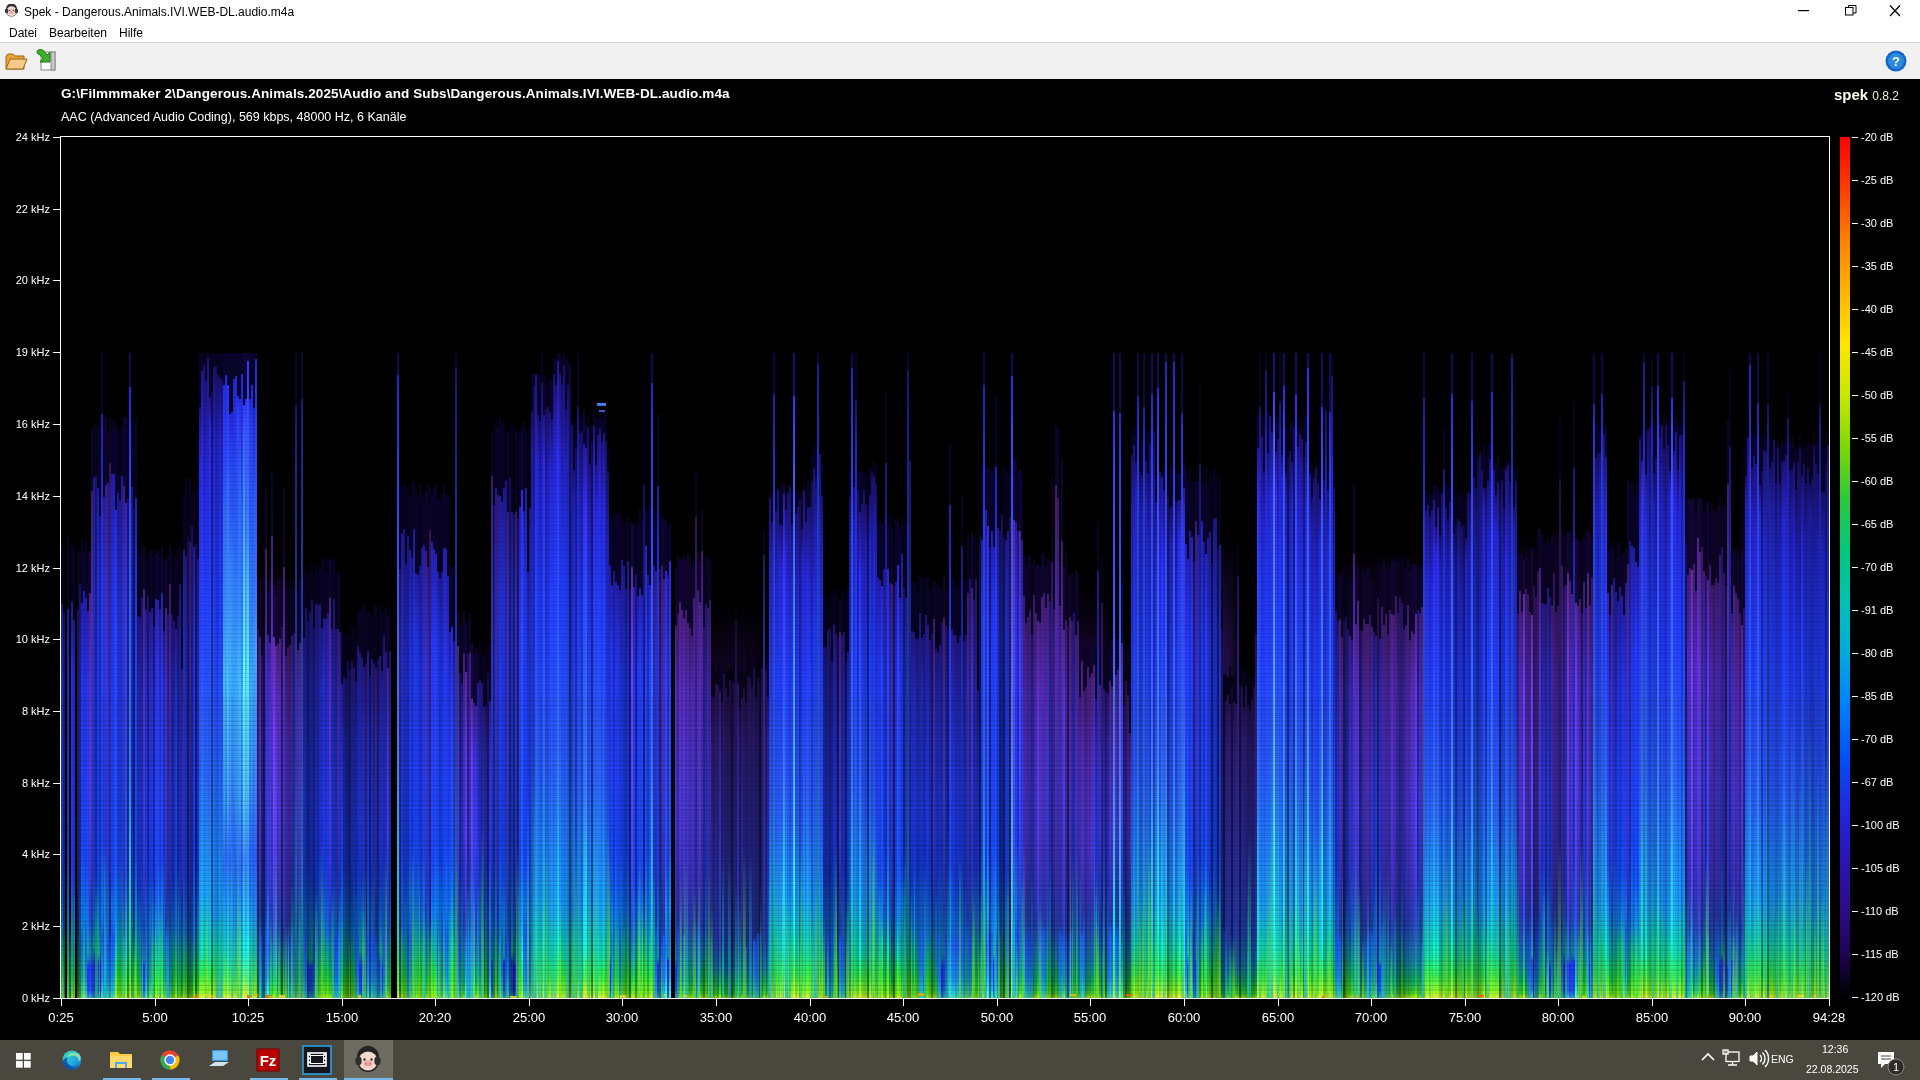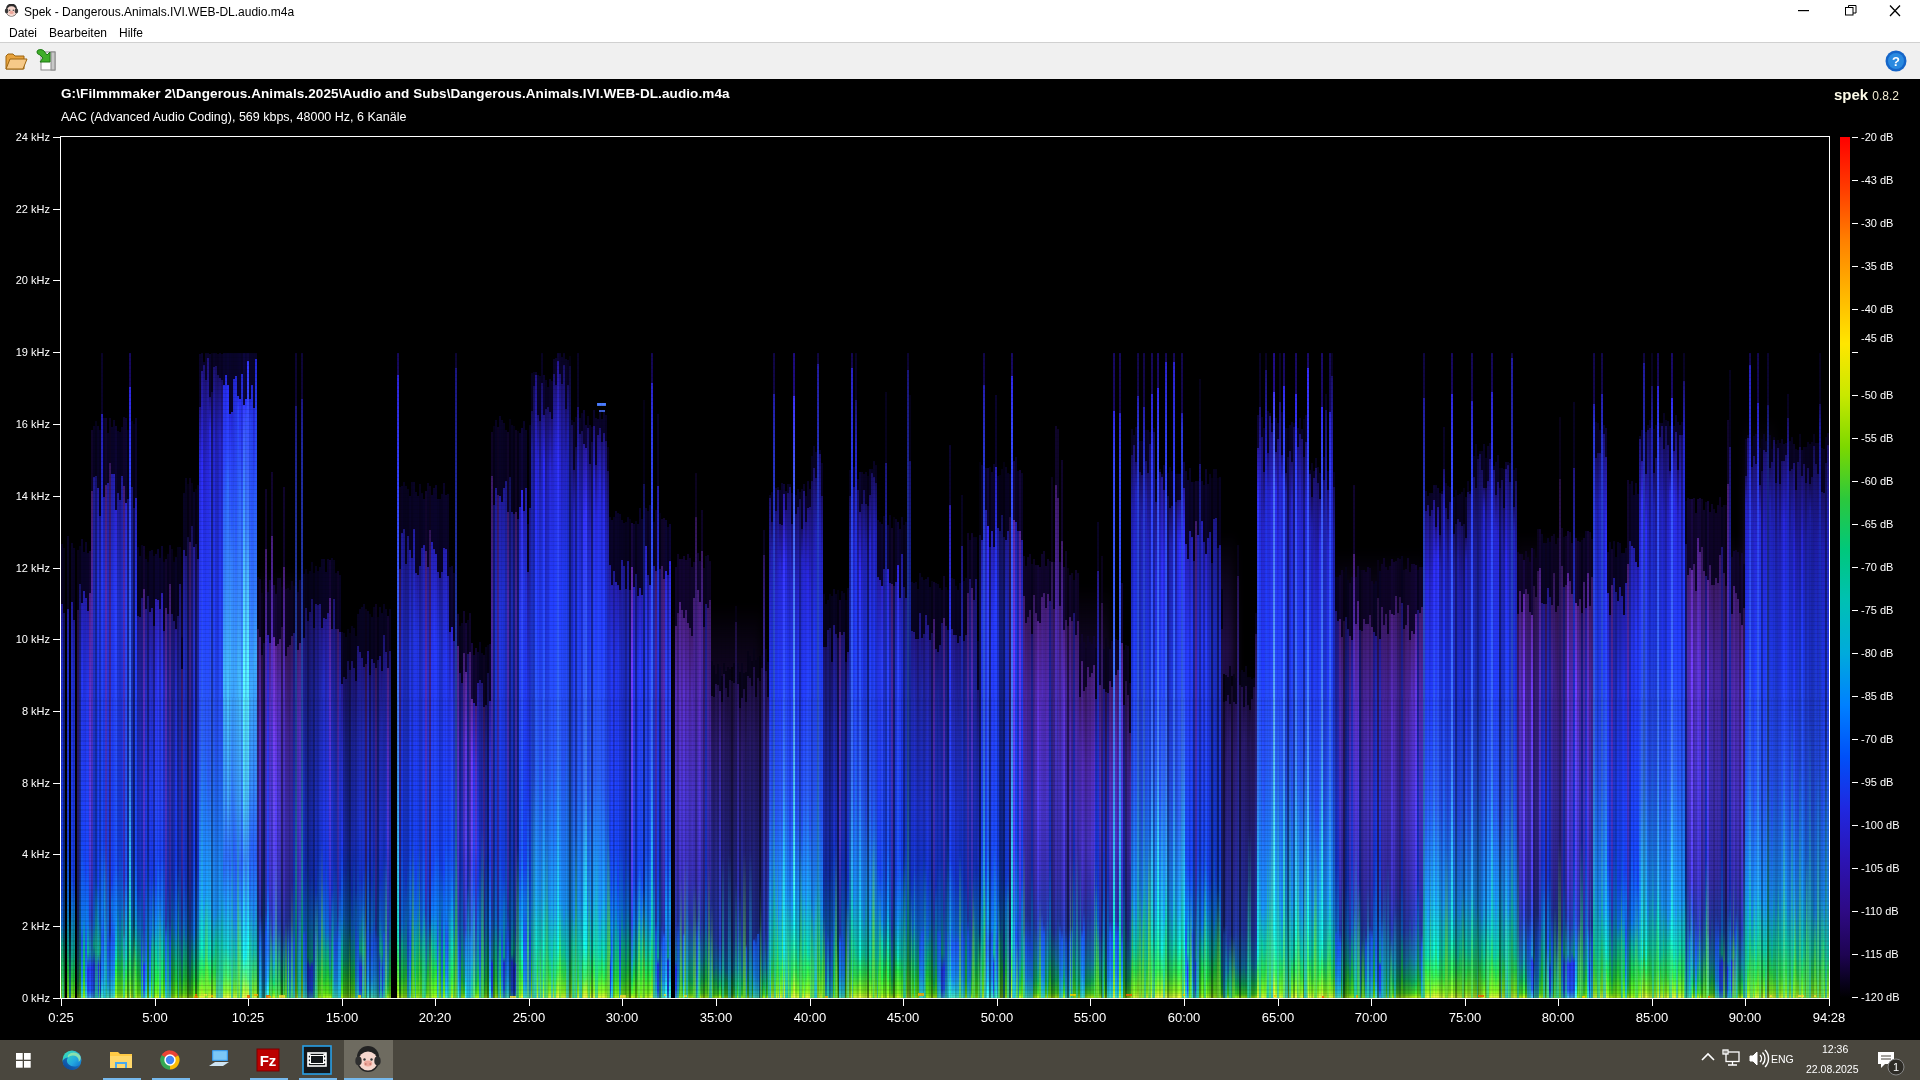--- a/index.html
+++ b/index.html
@@ -1373,49 +1373,49 @@
 <div class="xl" style="left:1533px">80:00</div>
 <div class="tick" style="left:1558px;top:999px;width:1px;height:7px"></div>
 <div class="xl" style="left:1627px">85:00</div>
 <div class="tick" style="left:1652px;top:999px;width:1px;height:7px"></div>
 <div class="xl" style="left:1720px">90:00</div>
 <div class="tick" style="left:1745px;top:999px;width:1px;height:7px"></div>
 <div class="xl" style="left:1804px">94:28</div>
 <div class="tick" style="left:1829px;top:999px;width:1px;height:7px"></div>
 <div class="dbl" style="top:131px">-20 dB</div>
 <div class="tick" style="left:1852px;top:137px;width:6px;height:1px"></div>
-<div class="dbl" style="top:174px">-43 dB</div>
+<div class="dbl" style="top:174px">-25 dB</div>
 <div class="tick" style="left:1852px;top:180px;width:6px;height:1px"></div>
 <div class="dbl" style="top:217px">-30 dB</div>
 <div class="tick" style="left:1852px;top:223px;width:6px;height:1px"></div>
 <div class="dbl" style="top:260px">-35 dB</div>
 <div class="tick" style="left:1852px;top:266px;width:6px;height:1px"></div>
 <div class="dbl" style="top:303px">-40 dB</div>
 <div class="tick" style="left:1852px;top:309px;width:6px;height:1px"></div>
-<div class="dbl" style="top:332px">-45 dB</div>
+<div class="dbl" style="top:346px">-45 dB</div>
 <div class="tick" style="left:1852px;top:352px;width:6px;height:1px"></div>
 <div class="dbl" style="top:389px">-50 dB</div>
 <div class="tick" style="left:1852px;top:395px;width:6px;height:1px"></div>
 <div class="dbl" style="top:432px">-55 dB</div>
 <div class="tick" style="left:1852px;top:438px;width:6px;height:1px"></div>
 <div class="dbl" style="top:475px">-60 dB</div>
 <div class="tick" style="left:1852px;top:481px;width:6px;height:1px"></div>
 <div class="dbl" style="top:518px">-65 dB</div>
 <div class="tick" style="left:1852px;top:524px;width:6px;height:1px"></div>
 <div class="dbl" style="top:561px">-70 dB</div>
 <div class="tick" style="left:1852px;top:567px;width:6px;height:1px"></div>
-<div class="dbl" style="top:604px">-75 dB</div>
+<div class="dbl" style="top:604px">-91 dB</div>
 <div class="tick" style="left:1852px;top:610px;width:6px;height:1px"></div>
 <div class="dbl" style="top:647px">-80 dB</div>
 <div class="tick" style="left:1852px;top:653px;width:6px;height:1px"></div>
 <div class="dbl" style="top:690px">-85 dB</div>
 <div class="tick" style="left:1852px;top:696px;width:6px;height:1px"></div>
 <div class="dbl" style="top:733px">-70 dB</div>
 <div class="tick" style="left:1852px;top:739px;width:6px;height:1px"></div>
-<div class="dbl" style="top:776px">-95 dB</div>
+<div class="dbl" style="top:776px">-67 dB</div>
 <div class="tick" style="left:1852px;top:782px;width:6px;height:1px"></div>
 <div class="dbl" style="top:819px">-100 dB</div>
 <div class="tick" style="left:1852px;top:825px;width:6px;height:1px"></div>
 <div class="dbl" style="top:862px">-105 dB</div>
 <div class="tick" style="left:1852px;top:868px;width:6px;height:1px"></div>
 <div class="dbl" style="top:905px">-110 dB</div>
 <div class="tick" style="left:1852px;top:911px;width:6px;height:1px"></div>
 <div class="dbl" style="top:948px">-115 dB</div>
 <div class="tick" style="left:1852px;top:954px;width:6px;height:1px"></div>
 <div class="dbl" style="top:991px">-120 dB</div>

